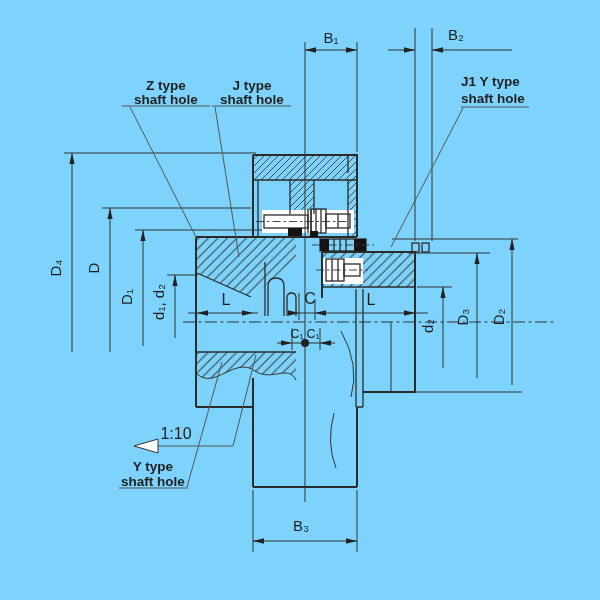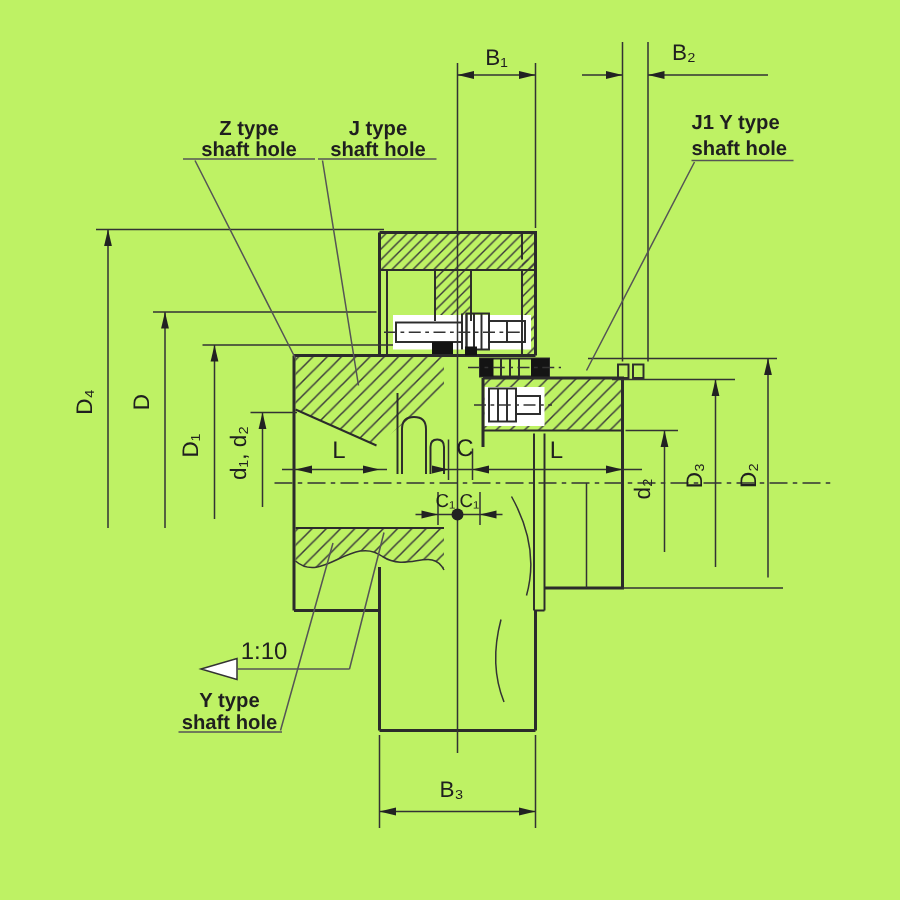--- a/index.html
+++ b/index.html
@@ -1,16 +1,16 @@
 <!DOCTYPE html>
 <html><head>
 <meta charset="utf-8">
 <style>
   html,body{margin:0;padding:0;background:#ffffff;}
-  .stage{position:relative;width:600px;height:600px;background:#bef264;overflow:hidden;
+  .stage{position:relative;width:600px;height:600px;background:#7dd3fc;overflow:hidden;
          font-family:"Liberation Sans", sans-serif;}
   svg text{fill:#1f1f1f;}
   .dim-label{font-size:15px;}
   .mid-label{font-size:16px;}
   .small-label{font-size:12.5px;}
   .callout{font-size:13.5px;font-weight:bold;}
   .thick{stroke:#2b2b2b;stroke-width:2;fill:none;}
   .med{stroke:#2b2b2b;stroke-width:1.3;fill:none;}
   .thin{stroke:#333;stroke-width:1;fill:none;}
   .leader{stroke:#555;stroke-width:1;fill:none;}

